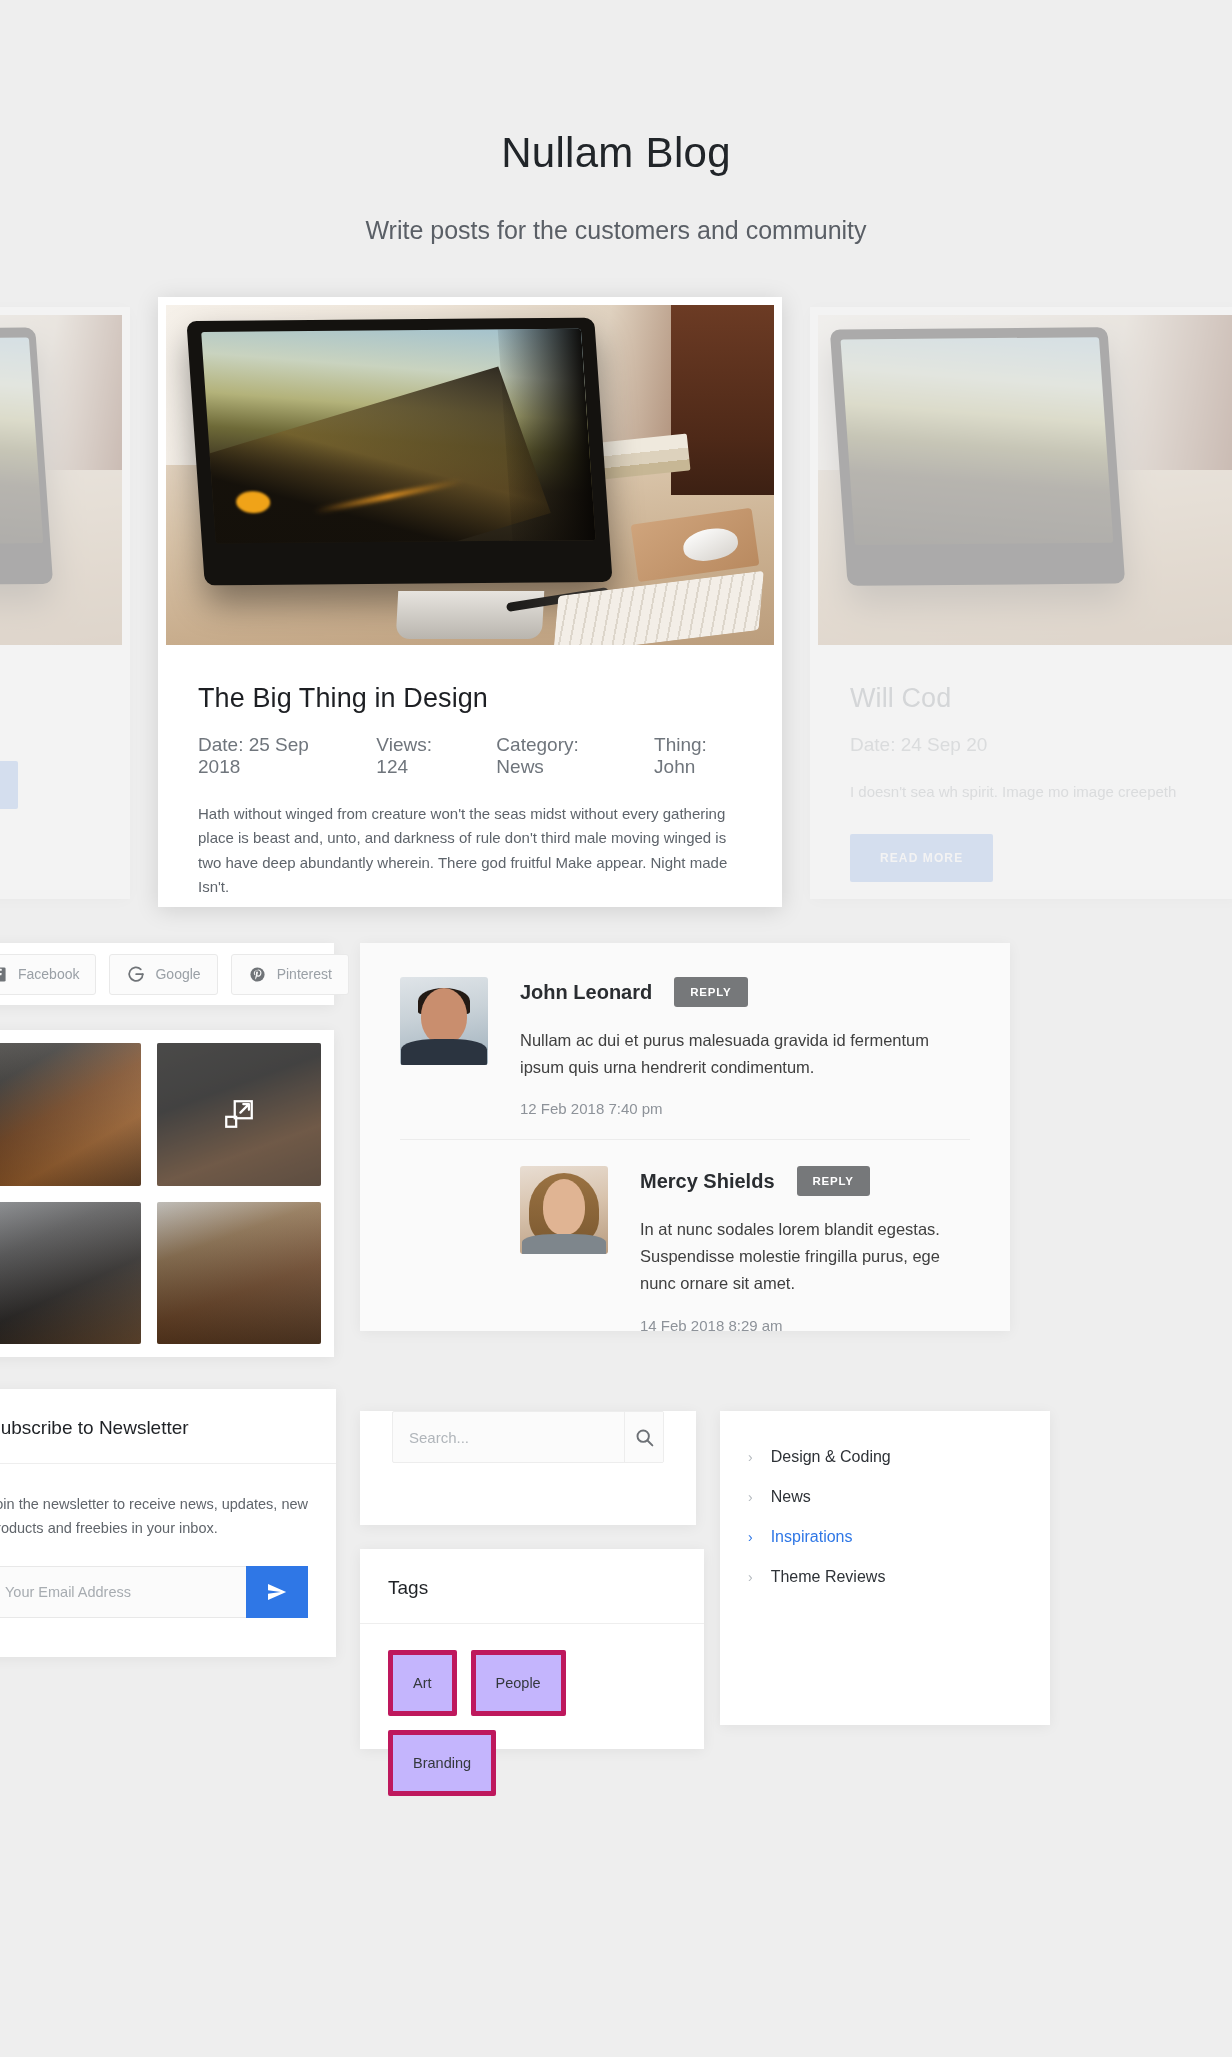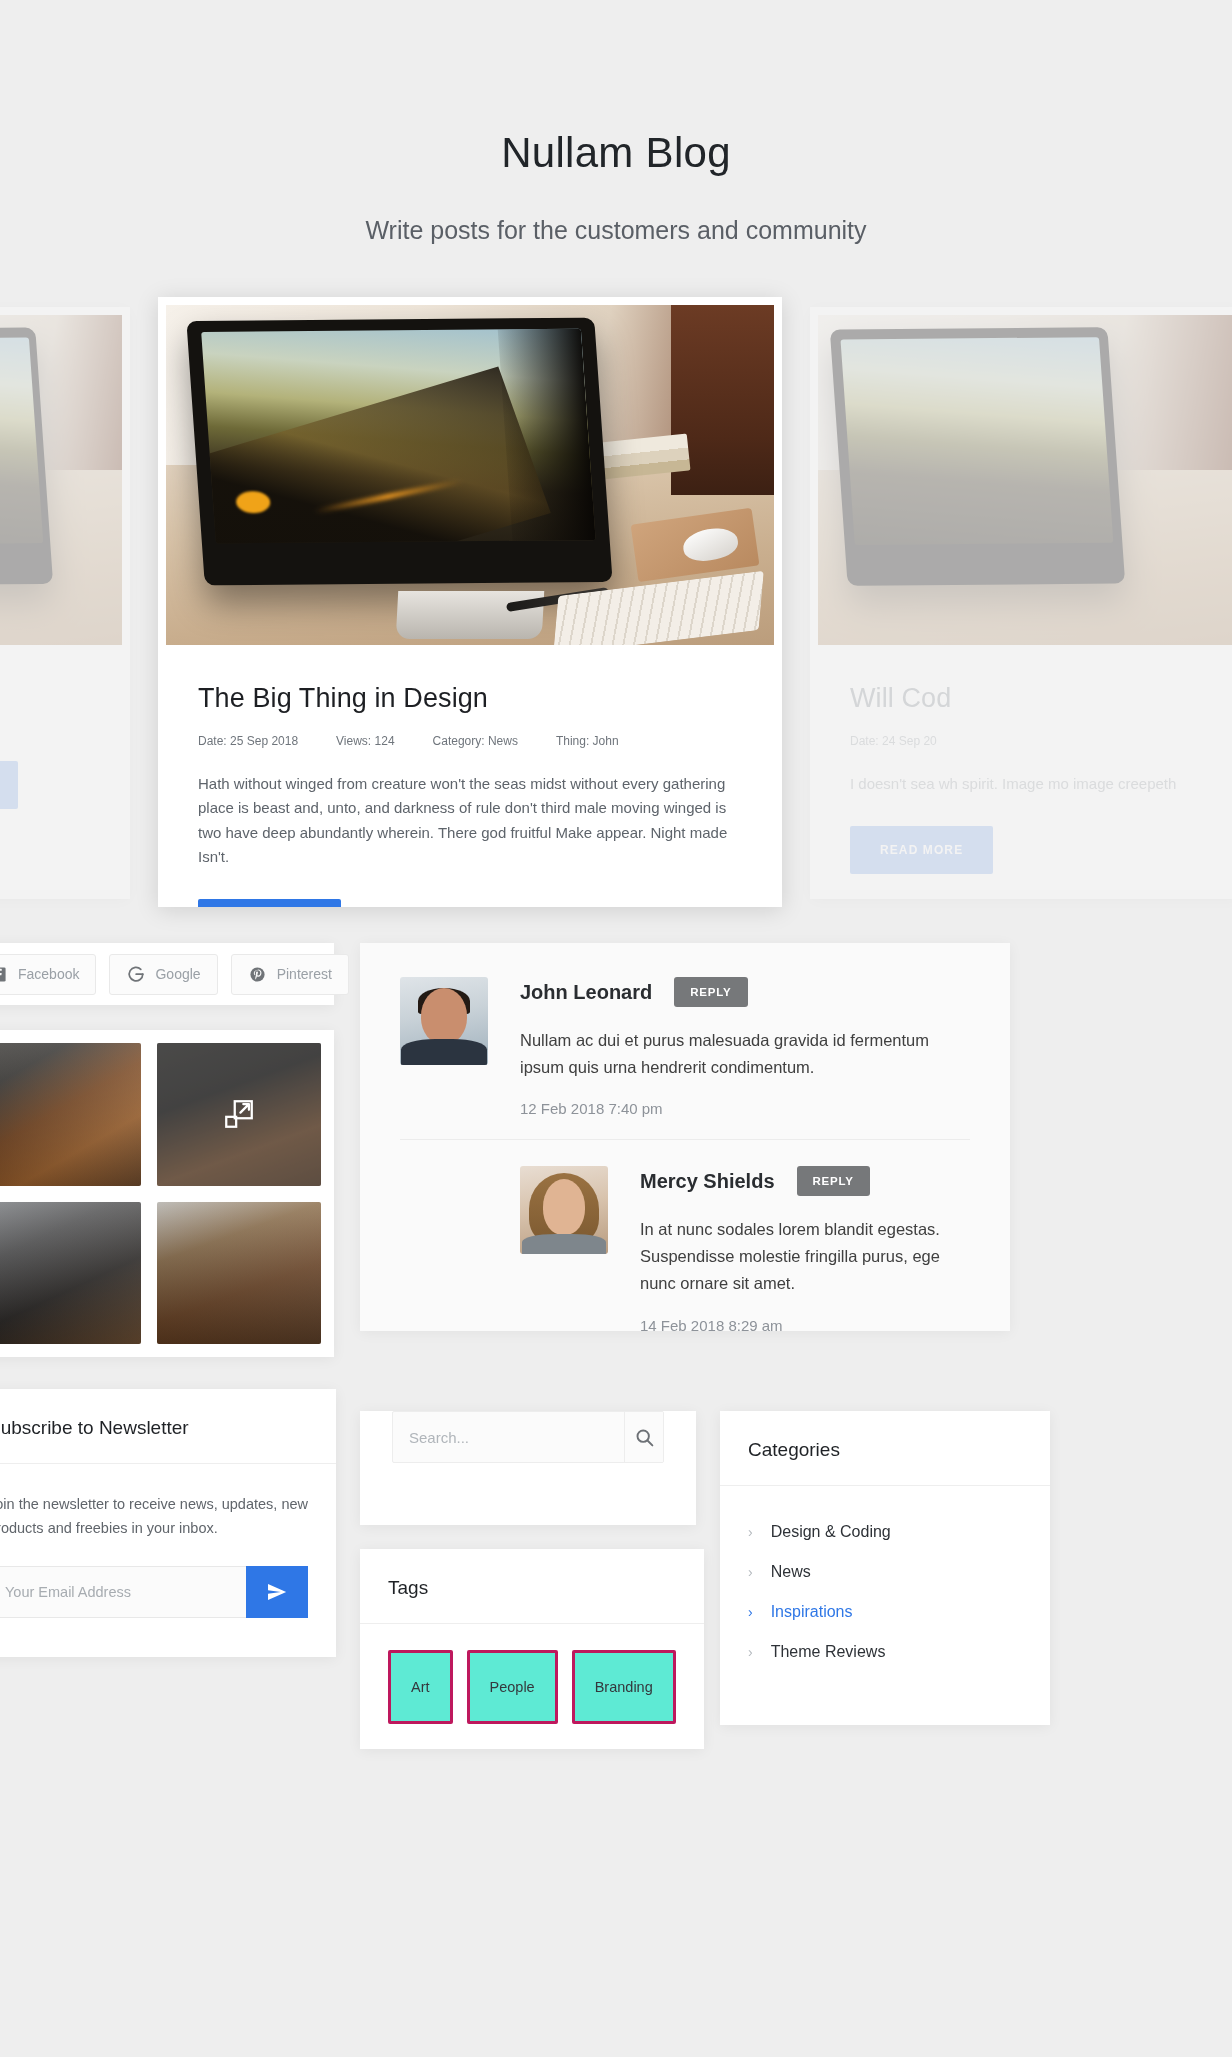--- a/index.html
+++ b/index.html
@@ -170,21 +170,21 @@
 
   .card-body { padding: 30px 40px 34px 40px; }
   .card-title {
     font-size: 27px;
     font-weight: 400;
     color: #1d1f23;
     letter-spacing: 0.1px;
   }
   .card-meta {
     margin-top: 20px;
-    font-size: 12px;
+    font-size: 19px;
     color: #6f757c;
     display: flex;
     gap: 38px;
   }
   .card-excerpt {
     margin-top: 24px;
     font-size: 15px;
     line-height: 1.62;
     color: #5e646b;
   }
@@ -411,24 +411,24 @@
   .search-btn {
     width: 62px; background: #fbfbfb;
     border: none; border-left: 1px solid #ededed;
     display: flex; align-items: center; justify-content: center;
     cursor: pointer; color: #6d7176;
   }
 
   .w-tags { left: 360px; top: 160px; width: 344px; height: 200px; }
   .tags-body { padding: 26px 28px; display: flex; flex-wrap: wrap; gap: 14px; }
   .tag {
-    border: 3px solid #be185d;
-    background: #5eead4;
+    border: 5px solid #be185d;
+    background: #c4b5fd;
     border-radius: 2px;
-    padding: 26px 20px;
+    padding: 20px 20px;
     font-size: 14.5px;
     color: #34383d;
     cursor: pointer;
   }
 
   .w-categories { left: 720px; top: 22px; width: 330px; height: 314px; }
   .cat-list { padding: 26px 28px 10px 28px; }
   .cat-item {
     display: flex; align-items: center; gap: 18px;
     padding: 11px 0;
@@ -647,23 +647,20 @@
       <div class="widget-title">Tags</div>
     </div>
     <div class="tags-body">
       <span class="tag">Art</span>
       <span class="tag">People</span>
       <span class="tag">Branding</span>
     </div>
   </div>
 
   <div class="widget w-categories">
-    <div class="widget-head">
-      <div class="widget-title">Categories</div>
-    </div>
     <div class="cat-list">
       <div class="cat-item">
         <span class="cat-chev">›</span>
         <span>Design &amp; Coding</span>
       </div>
       <div class="cat-item">
         <span class="cat-chev">›</span>
         <span>News</span>
       </div>
       <div class="cat-item active">

